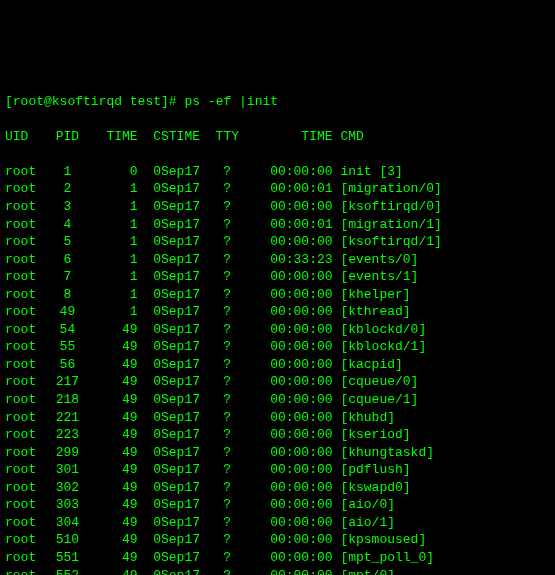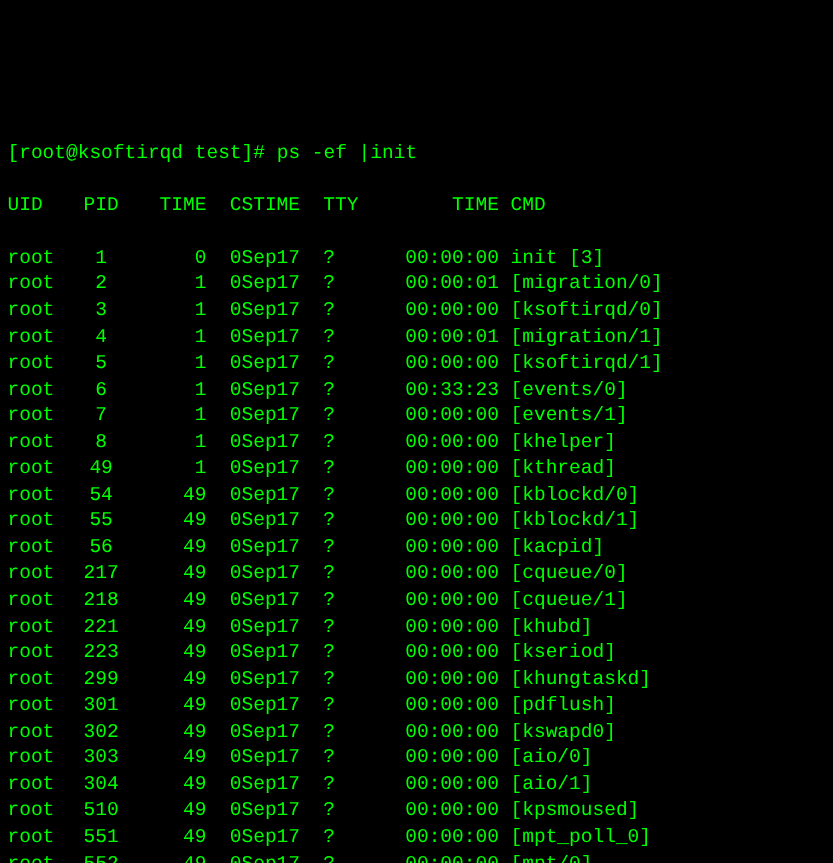--- a/index.html
+++ b/index.html
@@ -16,21 +16,21 @@
       width: 555px;
     }
     .row {
       display: block;
     }
     .uid { display: inline-block; width: 5ch; text-align: left; }
     .pid { display: inline-block; width: 6ch; text-align: center; }
     .ppid { display: inline-block; width: 6ch; text-align: right; }
     .c { display: inline-block; width: 3ch; text-align: right; }
     .stime { display: inline-block; width: 6ch; text-align: left; }
-    .tty { display: inline-block; width: 3ch; text-align: left; padding-left: 1ch; }
+    .tty { display: inline-block; width: 3ch; text-align: center; padding-left: 1ch; }
     .time { display: inline-block; width: 12ch; text-align: right; font-family: Liberation Mono, monospace; }
     .cmd { display: inline-block; padding-left: 1ch; text-align: left; }
     .header { color: #00ff00; }
   </style>
 </head>
 <body>
 
 
 
 <div class="terminal">

